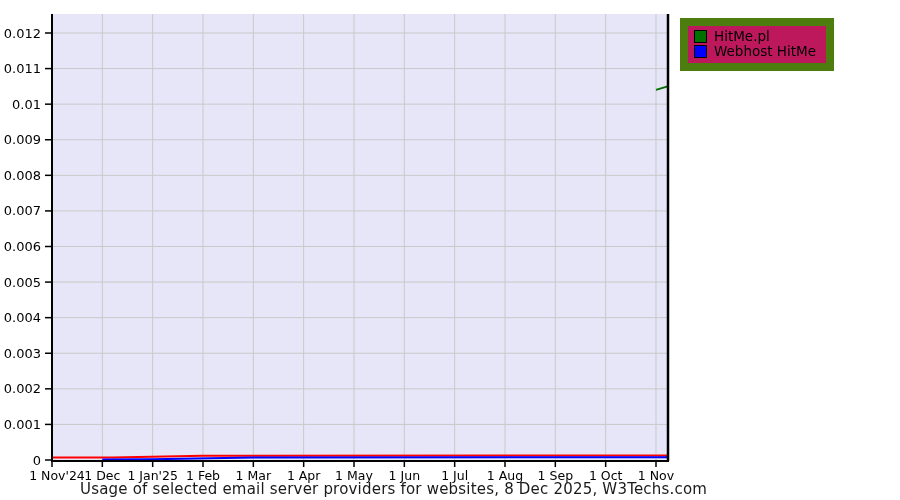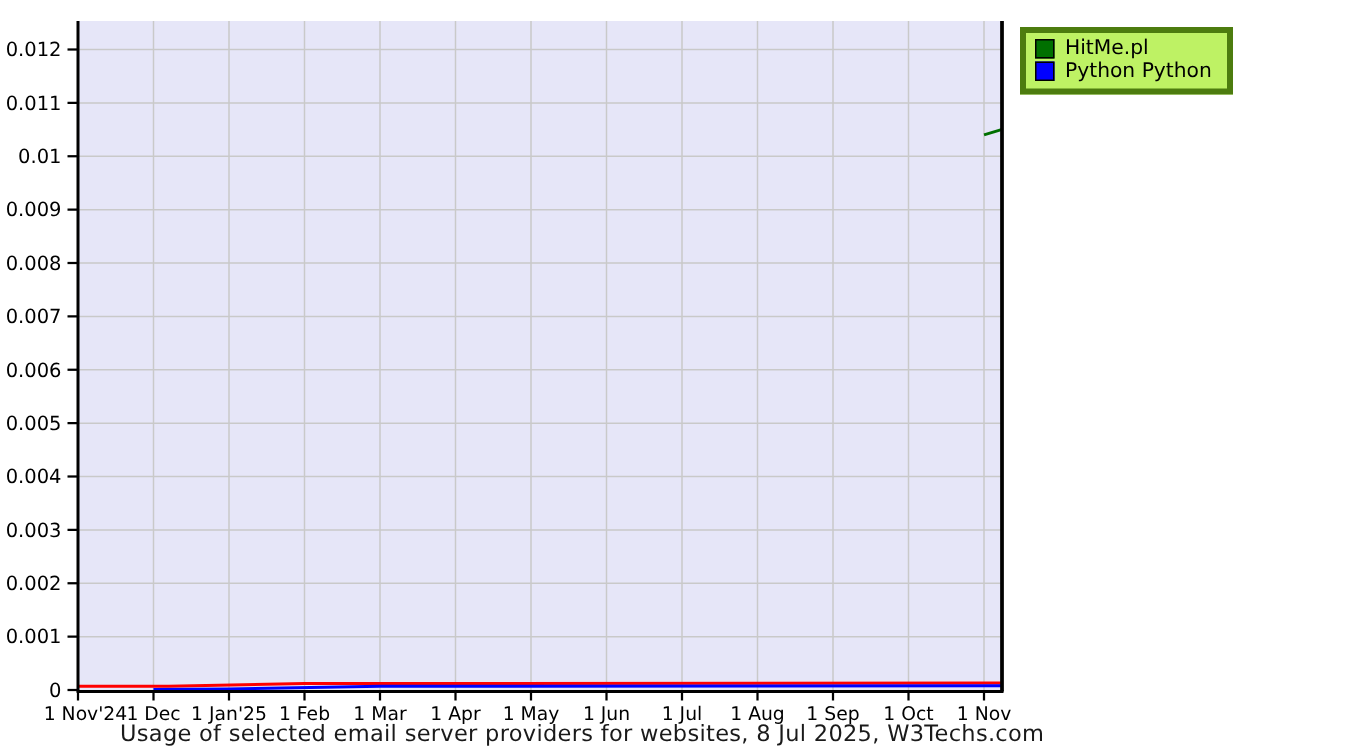--- a/index.html
+++ b/index.html
@@ -3,21 +3,21 @@
 <meta charset="utf-8">
 <style>
   html,body{margin:0;padding:0;background:#ffffff;}
   .stage{
     position:relative;width:900px;height:500px;background:#ffffff;overflow:hidden;
     font-family:"DejaVu Sans","Liberation Sans",sans-serif;
   }
   .stage svg{position:absolute;left:0;top:0;}
   .legend{
     position:absolute;left:680px;top:18px;
-    background:#bef264;border:4px solid #4d7c0f;
+    background:#be185d;border:8px solid #4d7c0f;
     padding:3px 10px 4px 6px;
     display:flex;flex-direction:column;gap:0px;
   }
   .legend-row{display:flex;align-items:center;height:15px;white-space:nowrap;}
   .legend-swatch{
     width:11px;height:11px;border:1px solid #000000;margin-right:7px;flex:0 0 auto;
   }
   .legend-label{font-size:13.5px;color:#000000;line-height:15px;}
   .caption{
     position:absolute;left:80px;top:480px;
@@ -115,18 +115,18 @@
       <text x="656" y="480" text-anchor="middle" font-size="12.5px" fill="#000000">1 Nov</text>
     </svg>
 
   <div class="legend">
     <div class="legend-row">
       <span class="legend-swatch" style="background: rgb(0, 112, 0);"></span>
       <span class="legend-label">HitMe.pl</span>
     </div>
     <div class="legend-row">
       <span class="legend-swatch" style="background: rgb(0, 0, 255);"></span>
-      <span class="legend-label">Python Python</span>
+      <span class="legend-label">Webhost HitMe</span>
     </div>
   </div>
 
-  <div class="caption">Usage of selected email server providers for websites, 8 Jul 2025, W3Techs.com</div>
+  <div class="caption">Usage of selected email server providers for websites, 8 Dec 2025, W3Techs.com</div>
 </div>
 
 </body></html>

